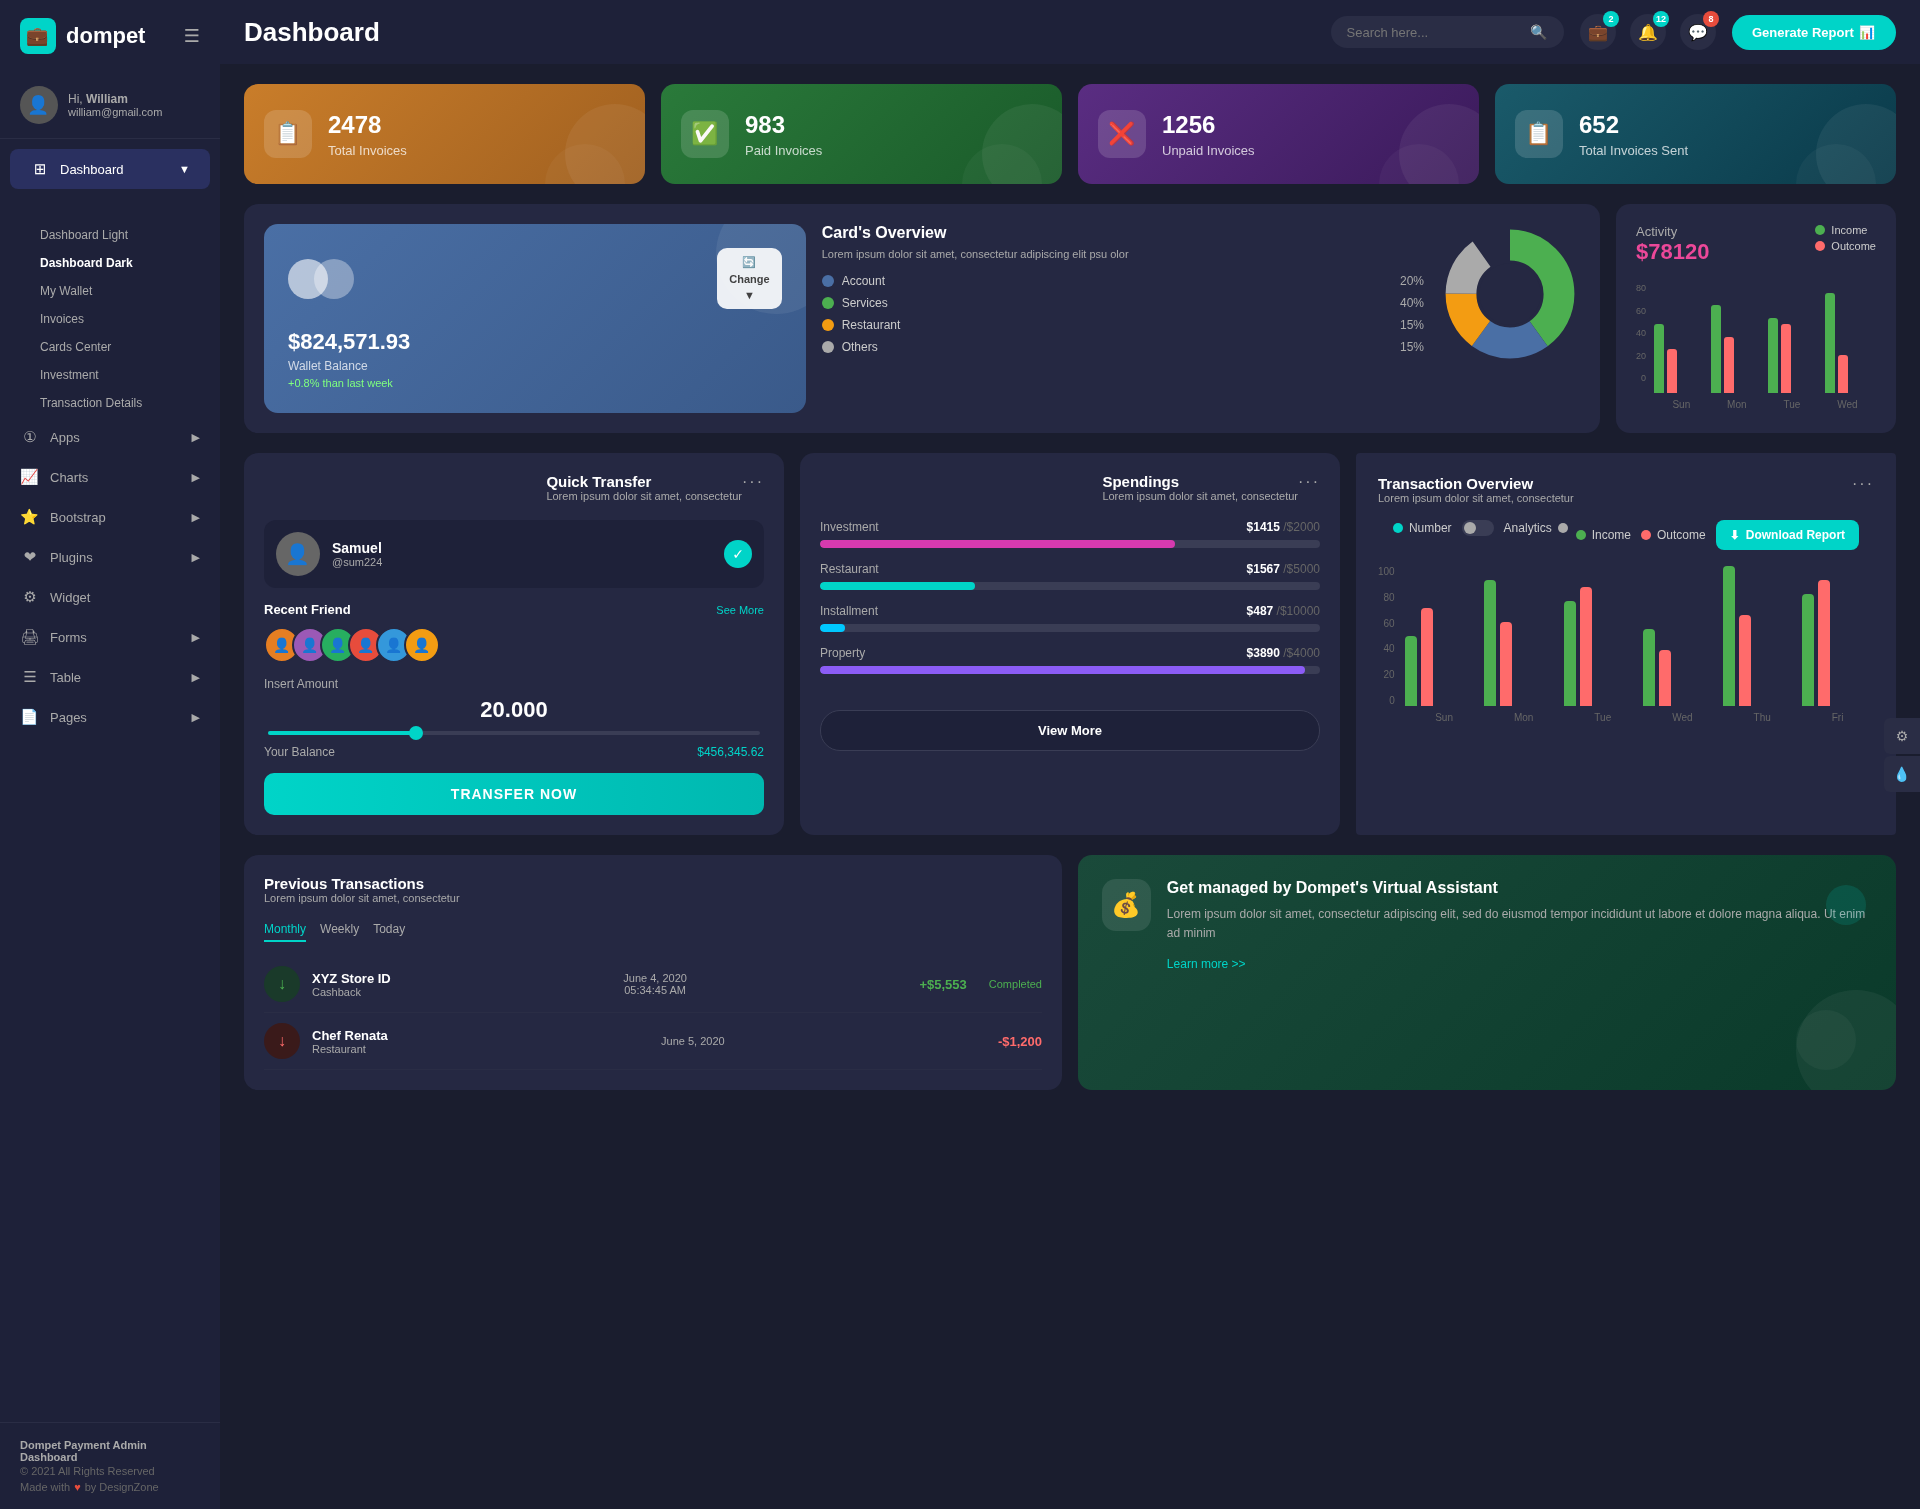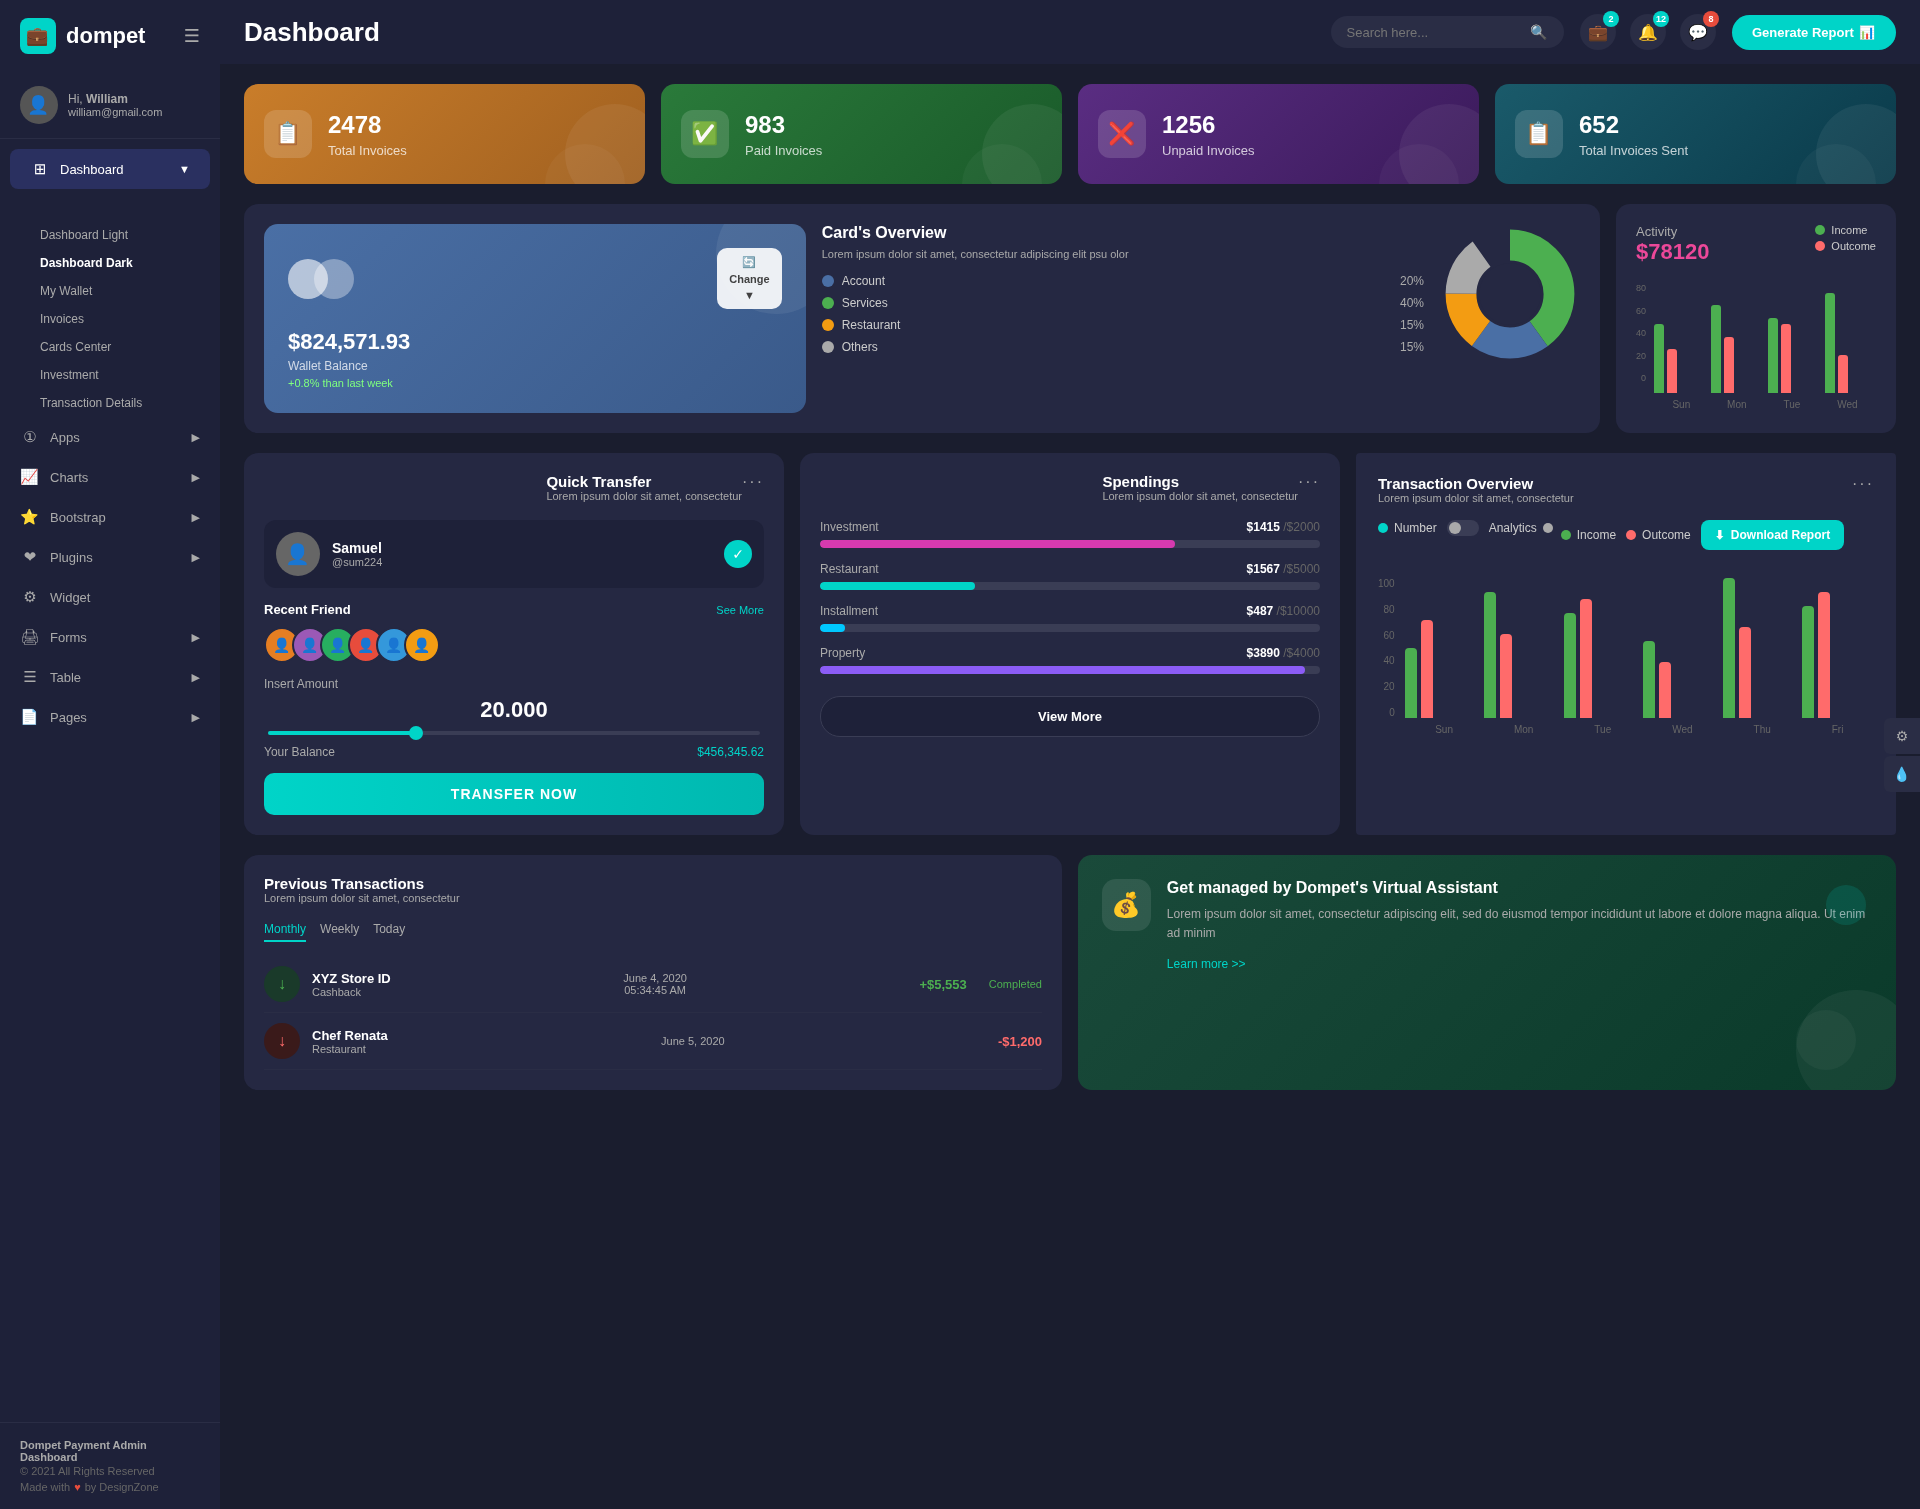--- a/index.html
+++ b/index.html
@@ -133,21 +133,21 @@
     .transfer-btn { width: 100%; background: linear-gradient(90deg, #00d4c8, #00b8b0); border: none; border-radius: 10px; padding: 13px; color: #fff; font-size: 14px; font-weight: 700; cursor: pointer; letter-spacing: 1px; }
 
     
     .spending-item { margin-bottom: 14px; }
     .spending-header { display: flex; align-items: center; justify-content: space-between; margin-bottom: 6px; font-size: 12px; }
     .spending-label { color: #aaa; }
     .spending-amount { color: #fff; font-weight: 600; }
     .spending-total { color: #666; }
     .progress-bar { height: 8px; border-radius: 4px; background: #3a3d55; overflow: hidden; }
     .progress-fill { height: 100%; border-radius: 4px; }
-    .view-more-btn { width: 100%; background: #1e2139; border: 1px solid #3a3d55; border-radius: 20px; padding: 12px; color: #fff; font-size: 13px; font-weight: 600; cursor: pointer; margin-top: 8px; }
+    .view-more-btn { width: 100%; background: #1e2139; border: 1px solid #3a3d55; border-radius: 20px; padding: 12px; color: #fff; font-size: 13px; font-weight: 600; cursor: pointer; margin-top: 22px; }
 
     
     .tx-overview { background: #252842; border-radius: 4px; padding: 22px; }
     .tx-header { display: flex; align-items: flex-start; justify-content: space-between; margin-bottom: 4px; }
     .tx-title { font-size: 15px; font-weight: 700; color: #fff; }
     .tx-desc { font-size: 11px; color: #aaa; margin-bottom: 12px; }
     .tx-filters { display: flex; align-items: center; gap: 10px; margin-bottom: 14px; flex-wrap: wrap; }
     .tx-filter-item { display: flex; align-items: center; gap: 6px; font-size: 12px; color: #ccc; }
     .tx-filter-dot { width: 10px; height: 10px; border-radius: 50%; }
     .toggle-switch { width: 32px; height: 16px; background: #3a3d55; border-radius: 8px; position: relative; cursor: pointer; }
@@ -580,21 +580,21 @@
       </div>
 
       <div class="tx-overview">
         <div class="tx-header">
           <div>
             <div class="tx-title">Transaction Overview</div>
             <div class="tx-desc">Lorem ipsum dolor sit amet, consectetur</div>
           </div>
           <span class="dots-menu">···</span>
         </div>
-        <div style="display:flex;align-items:center;justify-content:flex-start;margin-bottom:28px;flex-wrap:wrap;gap:8px;">
+        <div style="display:flex;align-items:center;justify-content:center;margin-bottom:16px;flex-wrap:wrap;gap:8px;">
           <div class="tx-filters">
             <div class="tx-filter-item">
               <div class="tx-filter-dot" style="background:#00d4c8;"></div>
               <span>Number</span>
             </div>
             <div class="toggle-switch">
               <div class="toggle-thumb"></div>
             </div>
             <div class="tx-filter-item">
               <span>Analytics</span>

